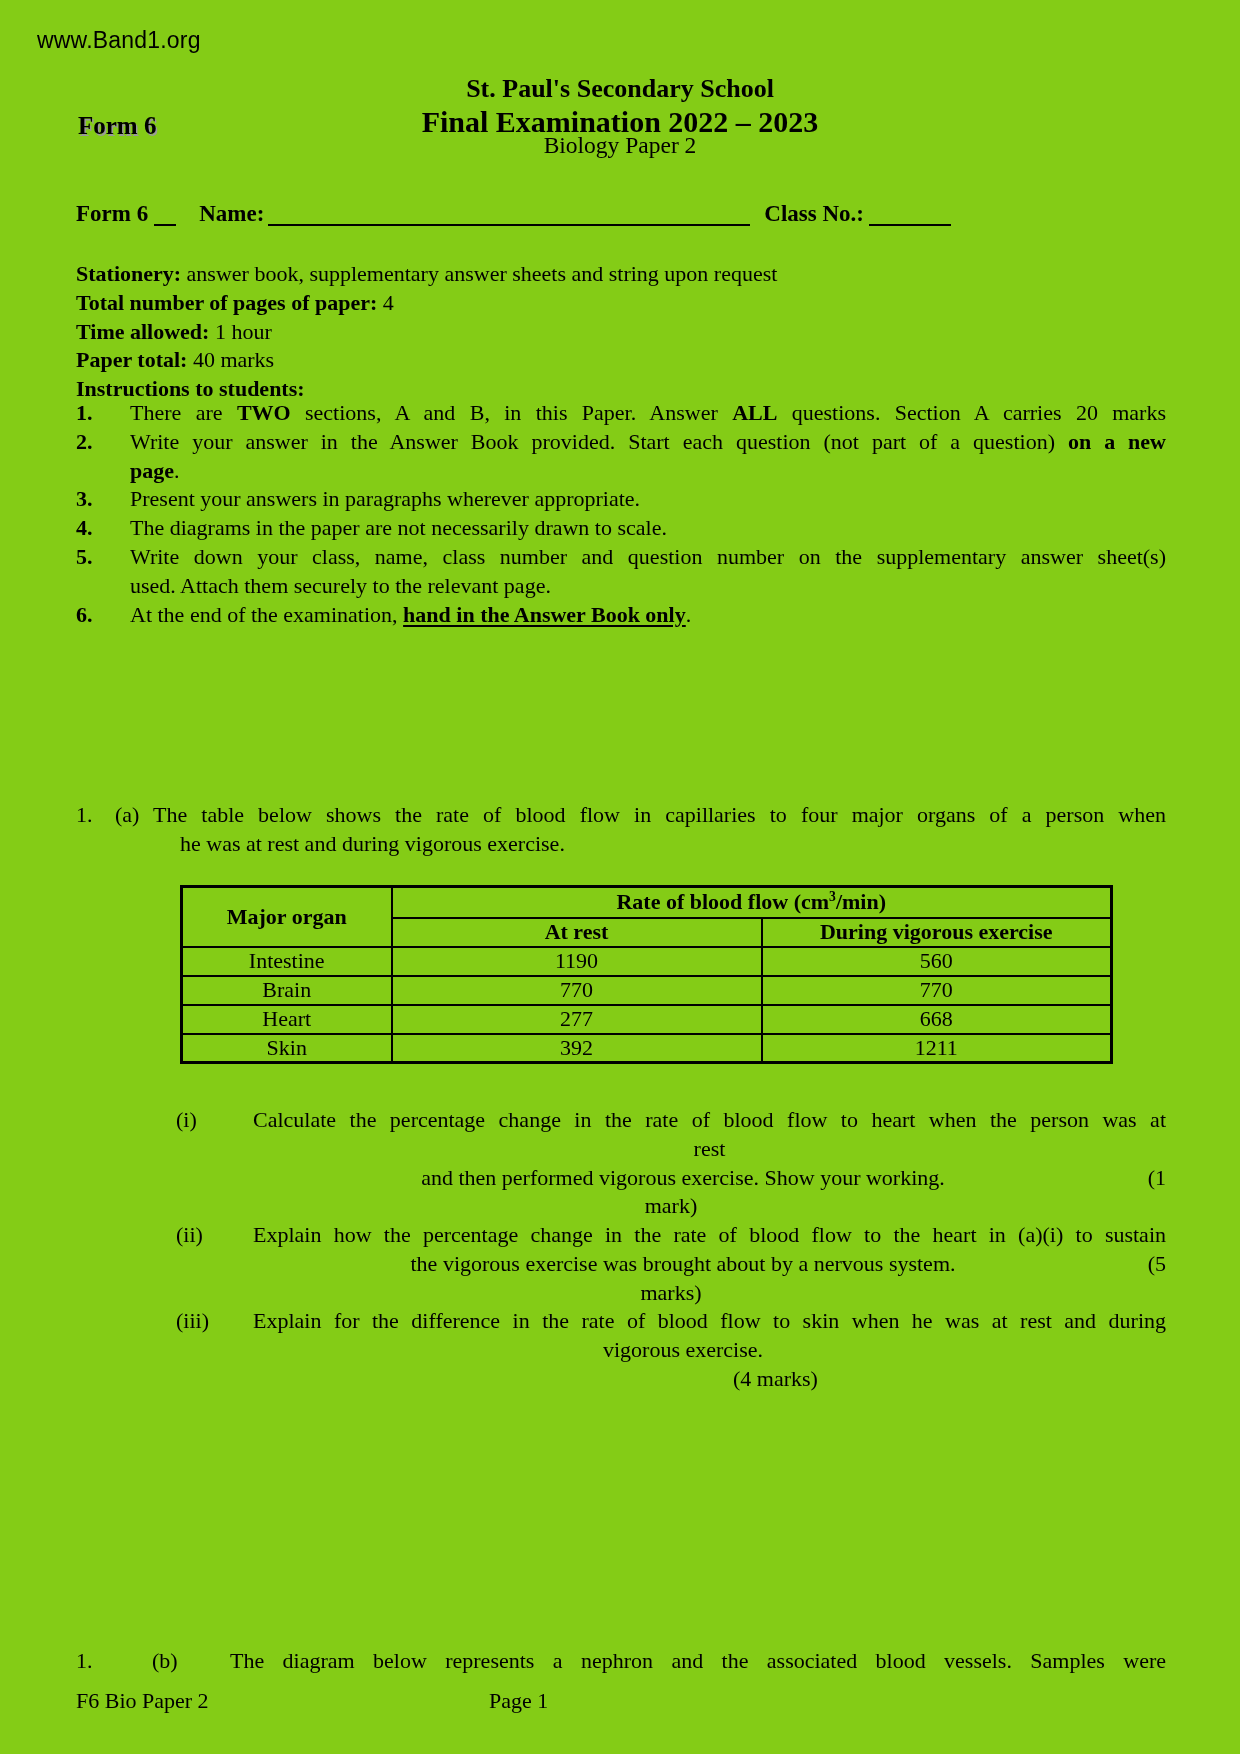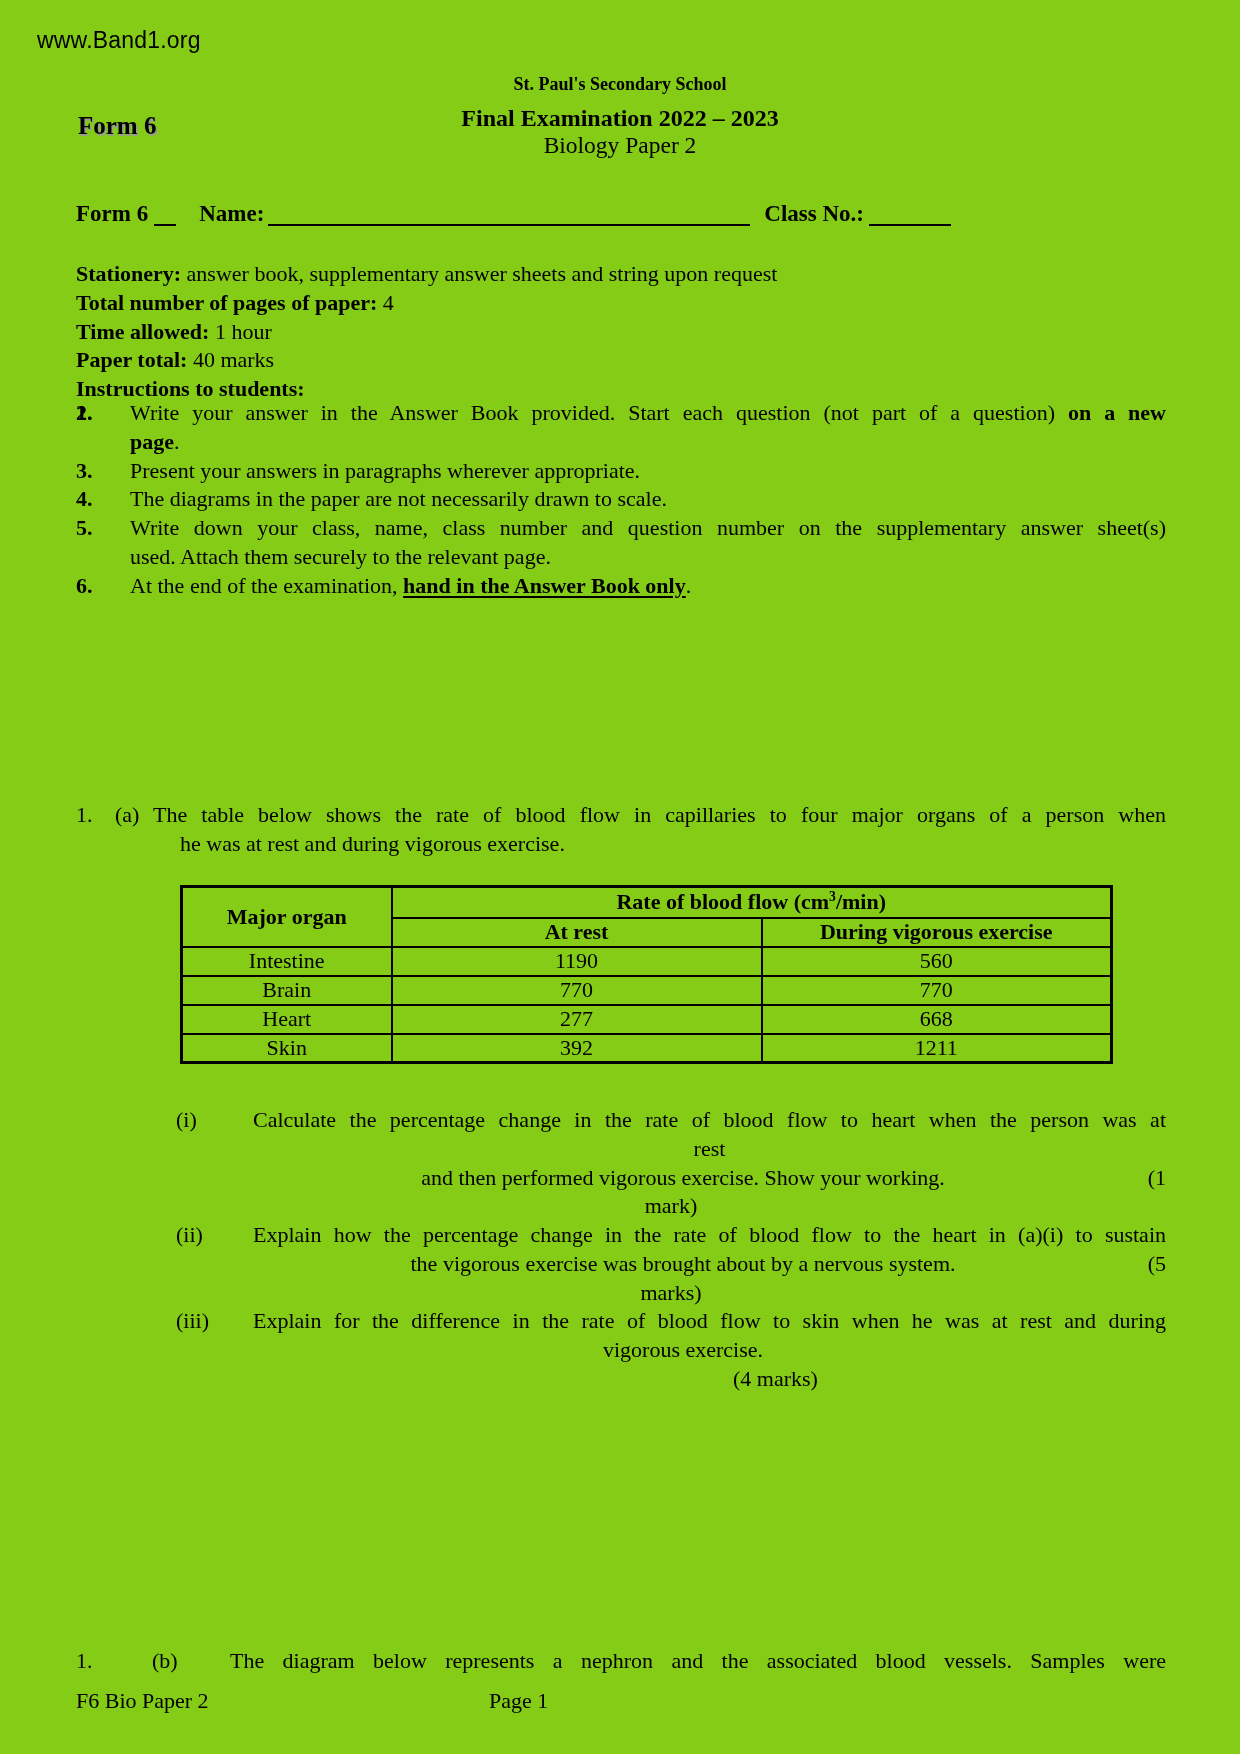--- a/index.html
+++ b/index.html
@@ -17,22 +17,22 @@
 
   
   .watermark {
     position: absolute; left: 37px; top: 27px;
     font-family: "Liberation Sans", "DejaVu Sans", sans-serif;
     font-size: 23px; letter-spacing: 0.2px;
   }
 
   
   .title-line { position: absolute; left: 0; width: 100%; text-align: center; }
-  .school   { top: 74px;  font-size: 18px;   font-weight: bold; }
-  .examname { top: 105px; font-size: 24px; font-weight: bold; }
+  .school   { top: 74px;  font-size: 26px;   font-weight: bold; }
+  .examname { top: 105px; font-size: 30px; font-weight: bold; }
   .papername{ top: 132px; font-size: 23.5px; }
 
   .form-corner {
     position: absolute; left: 78px; top: 112px;
     font-size: 25px; font-weight: bold;
     text-shadow: 1.5px 1.5px 0.5px #9a9a9a;
   }
 
   
   .cand { position: absolute; left: 76px; top: 197px; width: 1090px;
@@ -118,20 +118,21 @@
     <div><span class="b">Stationery:</span><span> answer book, supplementary answer sheets and string upon request</span></div>
     <div><span class="b">Total number of pages of paper:</span><span> 4</span></div>
     <div><span class="b">Time allowed:</span><span> 1 hour</span></div>
     <div><span class="b">Paper total:</span><span> 40 marks</span></div>
     <div><span class="b">Instructions to students:</span></div>
   </div>
 
   <div class="instr">
     <div class="item">
       <span class="marker">1.</span>
+      <div class="jl"><span>There are </span><span class="b">TWO</span><span> sections, A and B, in this Paper. Answer </span><span class="b">ALL</span><span> questions. Section A carries 20 marks</span></div>
     </div>
     <div class="item">
       <span class="marker">2.</span>
       <div class="jl"><span>Write your answer in the Answer Book provided. Start each question (not part of a question) </span><span class="b">on a new</span></div>
       <div><span class="b">page</span><span>.</span></div>
     </div>
     <div class="item">
       <span class="marker">3.</span>
       <div><span>Present your answers in paragraphs wherever appropriate.</span></div>
     </div>

